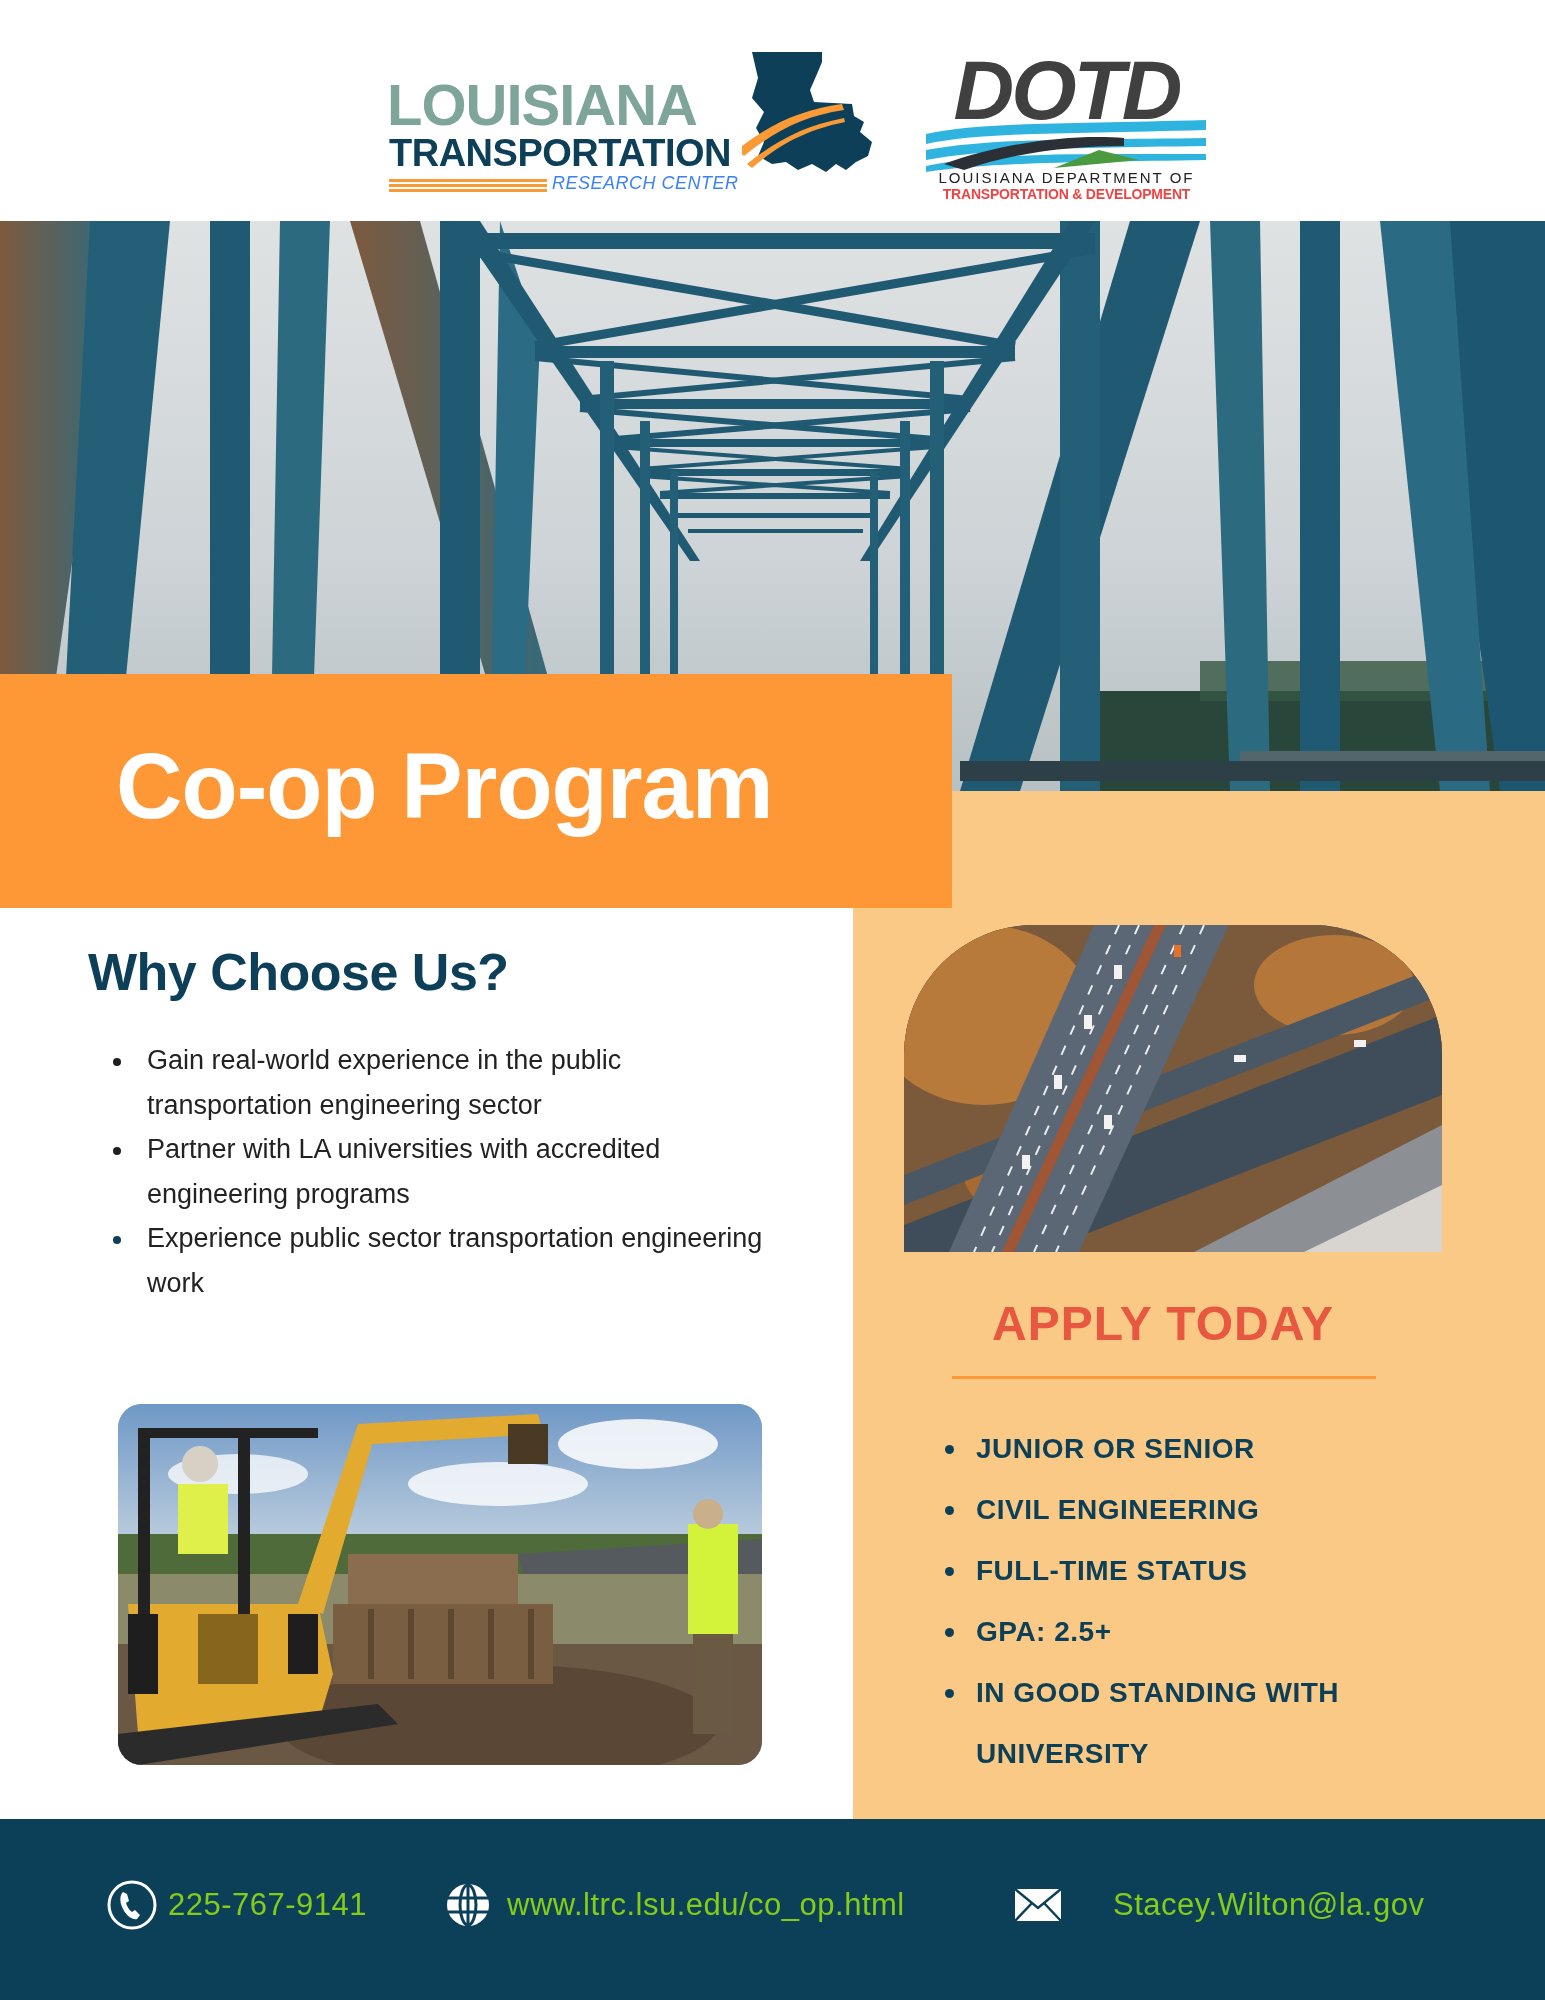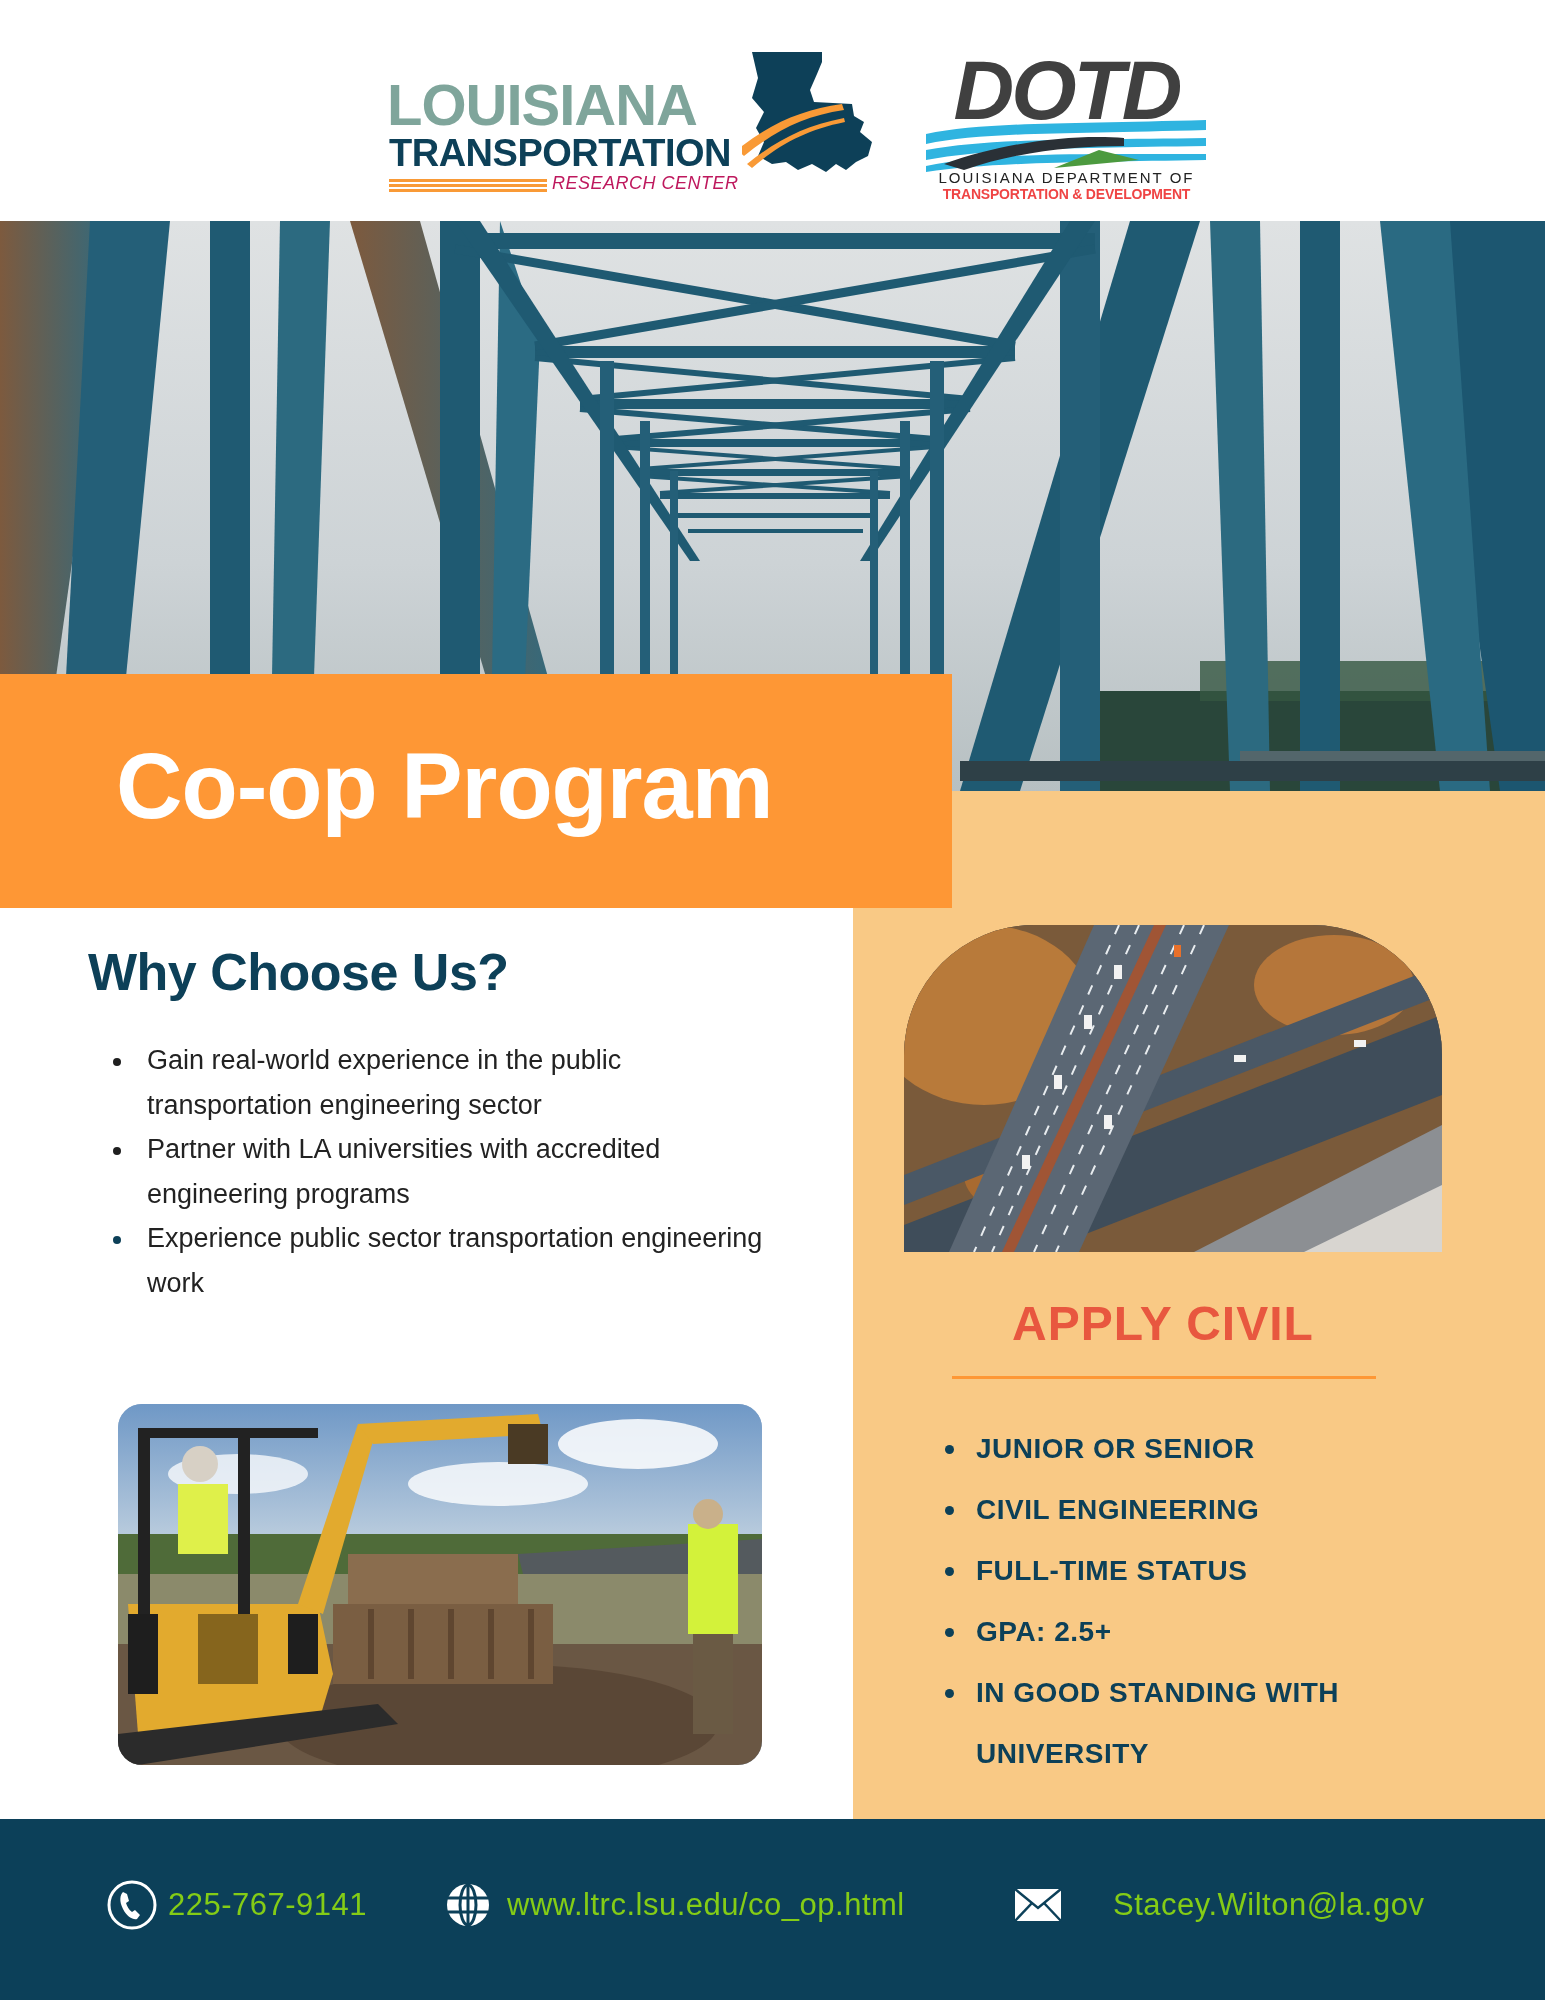--- a/index.html
+++ b/index.html
@@ -6,21 +6,21 @@
   html, body { width: 1545px; height: 2000px; background: #ffffff; overflow: hidden; }
   body { position: relative; font-family: "Liberation Sans", sans-serif; }
 
   
   .header { position: absolute; left: 0; top: 0; width: 1545px; height: 221px; background: #ffffff; margin-left: 29px; }
   .ltrc-logo { position: absolute; left: 358px; top: 52px; width: 490px; height: 145px; }
   .ltrc-word1 { position: absolute; left: 0; top: 24px; font-family: "Liberation Sans", sans-serif; font-weight: 700; font-size: 58px; letter-spacing: -1px; color: #7fa59b; line-height: 1; }
   .ltrc-word2 { position: absolute; left: 2px; top: 82px; font-family: "Liberation Sans", sans-serif; font-weight: 700; font-size: 38px; letter-spacing: -0.5px; color: #0d4058; line-height: 1; }
   .ltrc-stripes { position: absolute; left: 2px; top: 127px; width: 158px; height: 14px; }
   .ltrc-stripes span { display: block; height: 3px; background: #f99a36; margin-bottom: 2px; }
-  .ltrc-word3 { position: absolute; left: 165px; top: 122px; font-size: 18px; font-style: italic; color: #be185d; letter-spacing: 0.5px; line-height: 1; }
+  .ltrc-word3 { position: absolute; left: 165px; top: 122px; font-size: 18px; font-style: italic; color: #3b82f6; letter-spacing: 0.5px; line-height: 1; }
   .la-shape { position: absolute; left: 355px; top: 0px; width: 135px; height: 130px; }
 
   .dotd-logo { position: absolute; left: 895px; top: 48px; width: 285px; height: 160px; }
   .dotd-letters { position: absolute; left: 0; top: 0; width: 285px; font-weight: 700; font-style: italic; font-size: 84px; color: #404040; letter-spacing: -3px; line-height: 1; text-align: center; }
   .dotd-waves { position: absolute; left: 0; top: 72px; width: 285px; height: 60px; }
   .dotd-sub1 { position: absolute; left: 0; top: 122px; width: 285px; text-align: center; font-size: 15px; letter-spacing: 2px; color: #222; line-height: 1; }
   .dotd-sub2 { position: absolute; left: 0; top: 139px; width: 285px; text-align: center; font-size: 14px; font-weight: 700; color: #ef4444; line-height: 1; letter-spacing: -0.2px; }
 
   
   .hero { position: absolute; left: 0; top: 221px; width: 1545px; height: 570px; overflow: hidden; background: linear-gradient(180deg, #dfe2e3 0%, #cdd3d6 60%, #b7c0c2 100%); }
@@ -262,21 +262,21 @@
       <rect x="210" y="40" width="8" height="14"></rect>
       <rect x="118" y="230" width="8" height="14"></rect>
       <rect x="200" y="190" width="8" height="14"></rect>
       <rect x="330" y="130" width="12" height="7"></rect>
       <rect x="450" y="115" width="12" height="7"></rect>
     </g>
     <rect x="270" y="20" width="7" height="12" fill="#e8702a"></rect>
   </svg>
 </div>
 
-<h2 class="apply-title">APPLY CIVIL</h2>
+<h2 class="apply-title">APPLY TODAY</h2>
 <div class="apply-rule"></div>
 <ul class="req-list">
   <li>JUNIOR OR SENIOR</li>
   <li>CIVIL ENGINEERING</li>
   <li>FULL-TIME STATUS</li>
   <li>GPA: 2.5+</li>
   <li>IN GOOD STANDING WITH UNIVERSITY</li>
 </ul>
 
 <div class="footer">

